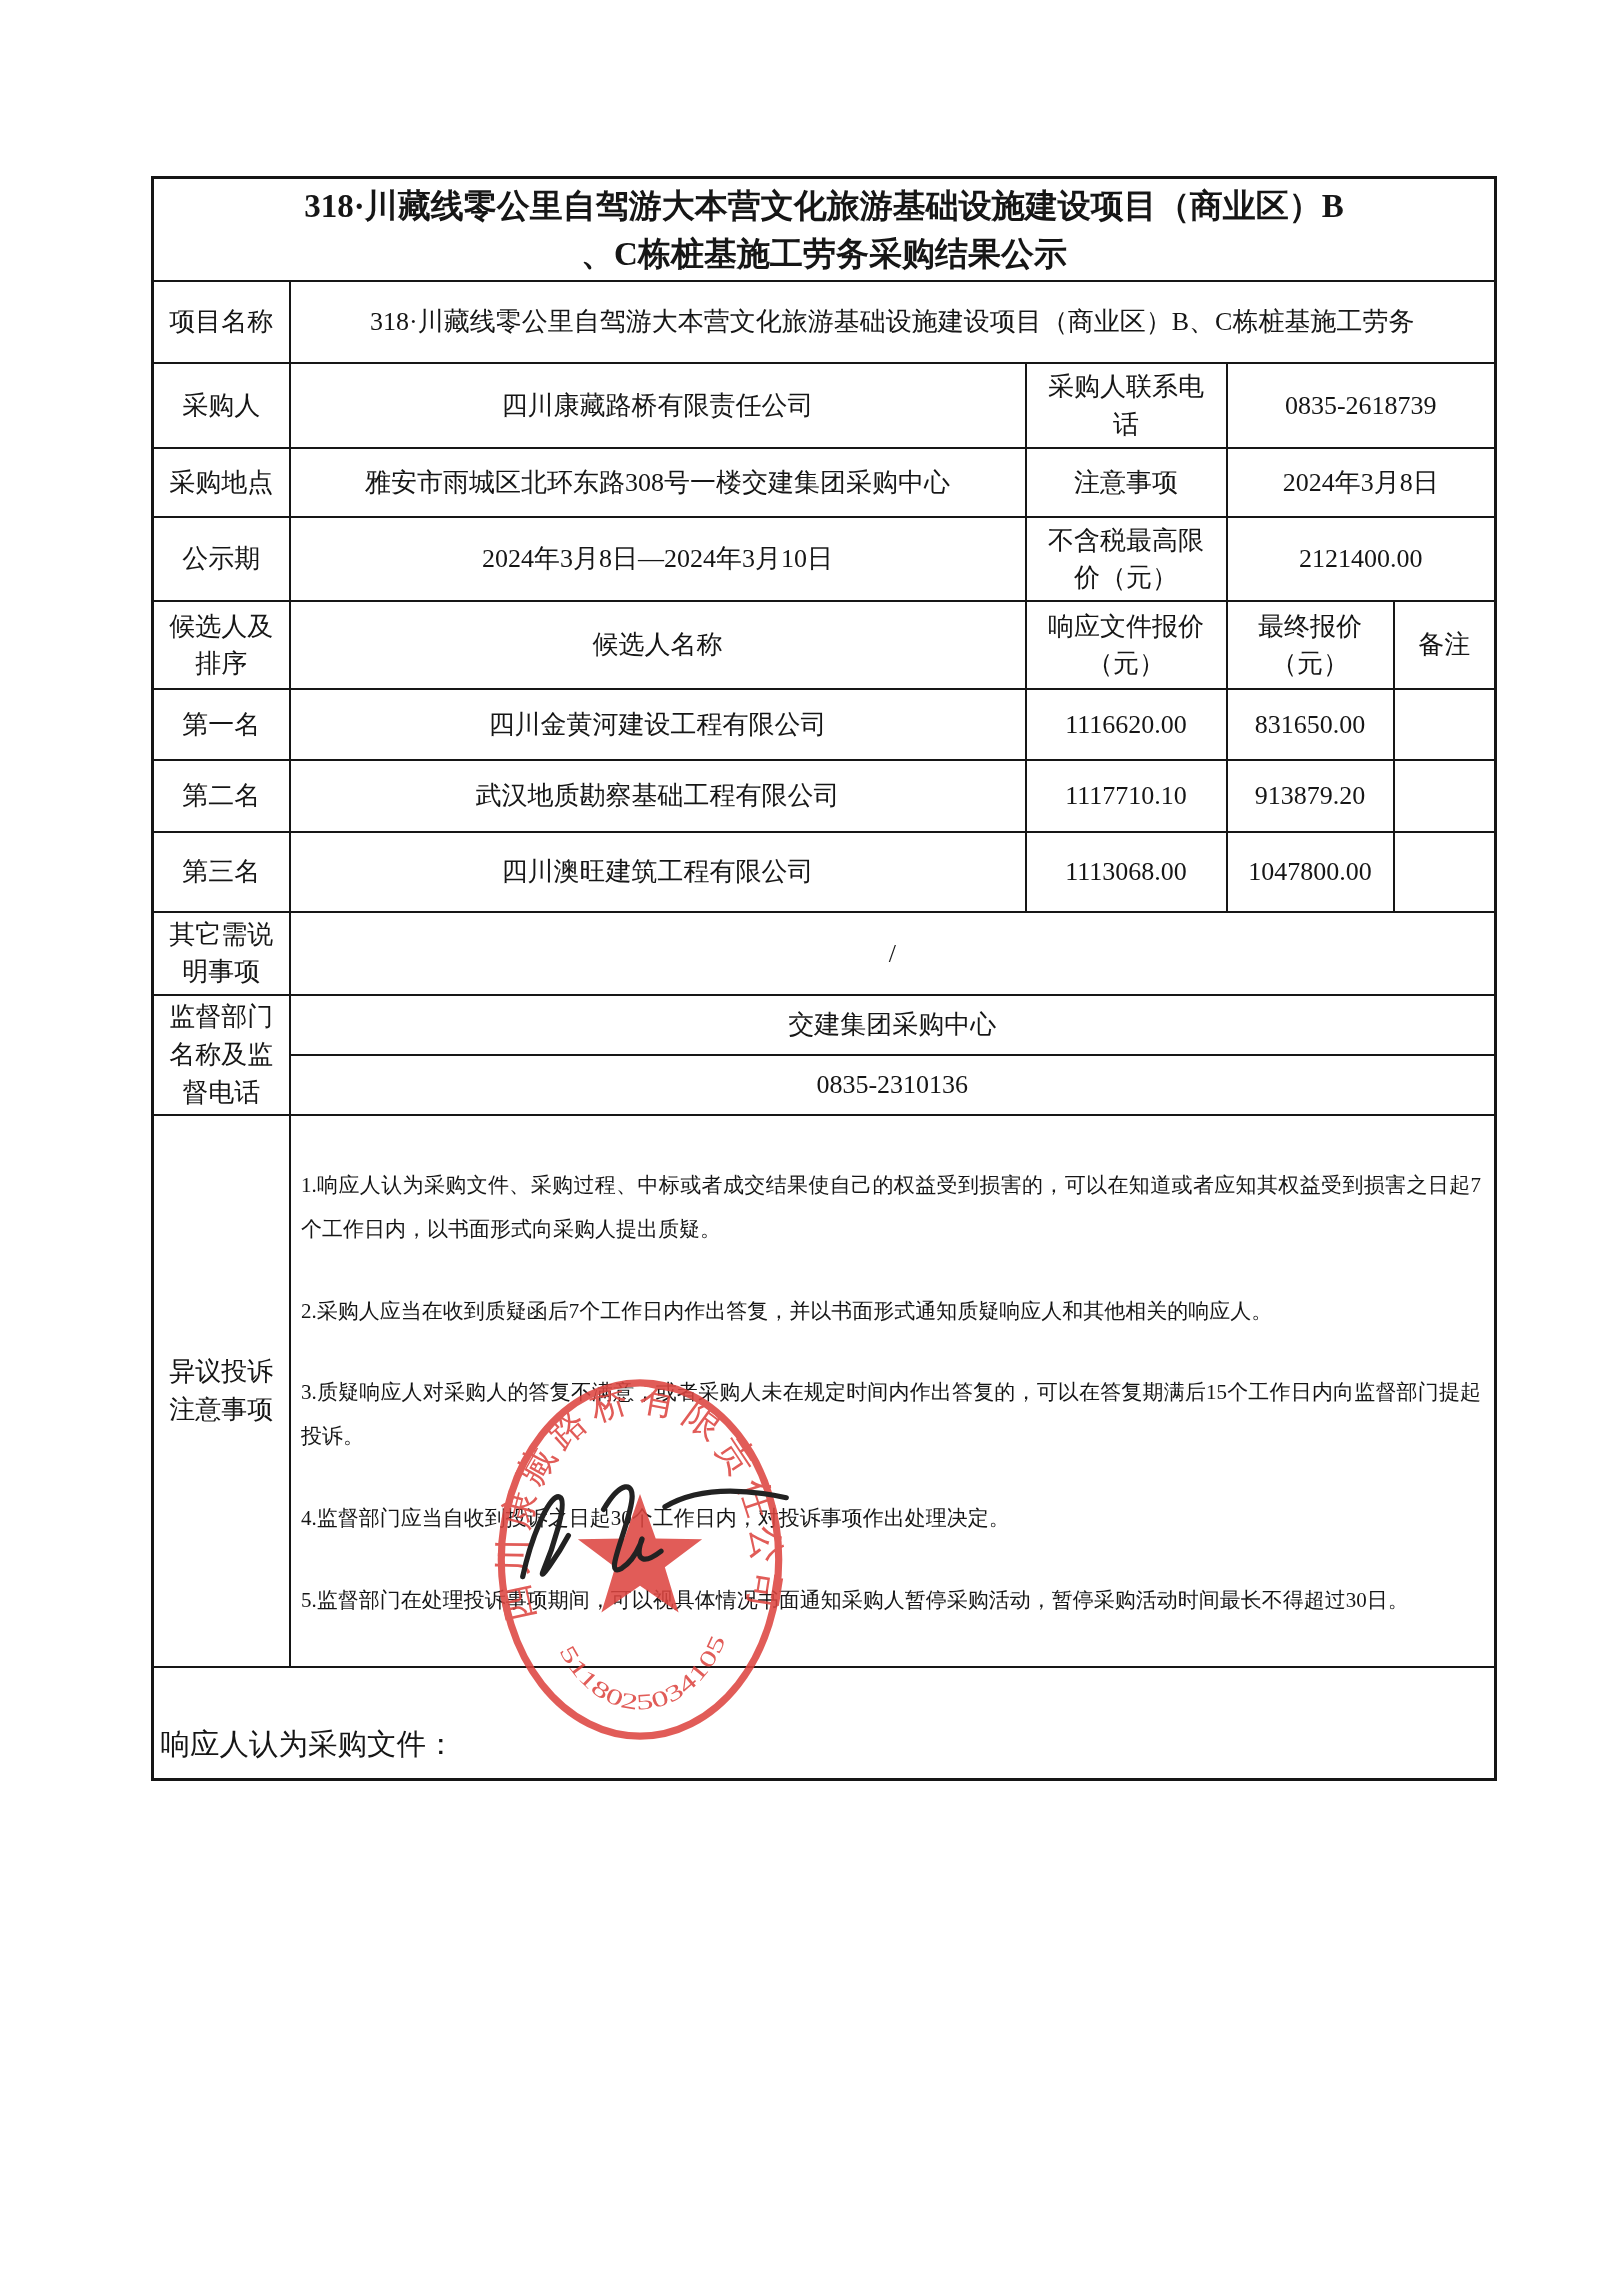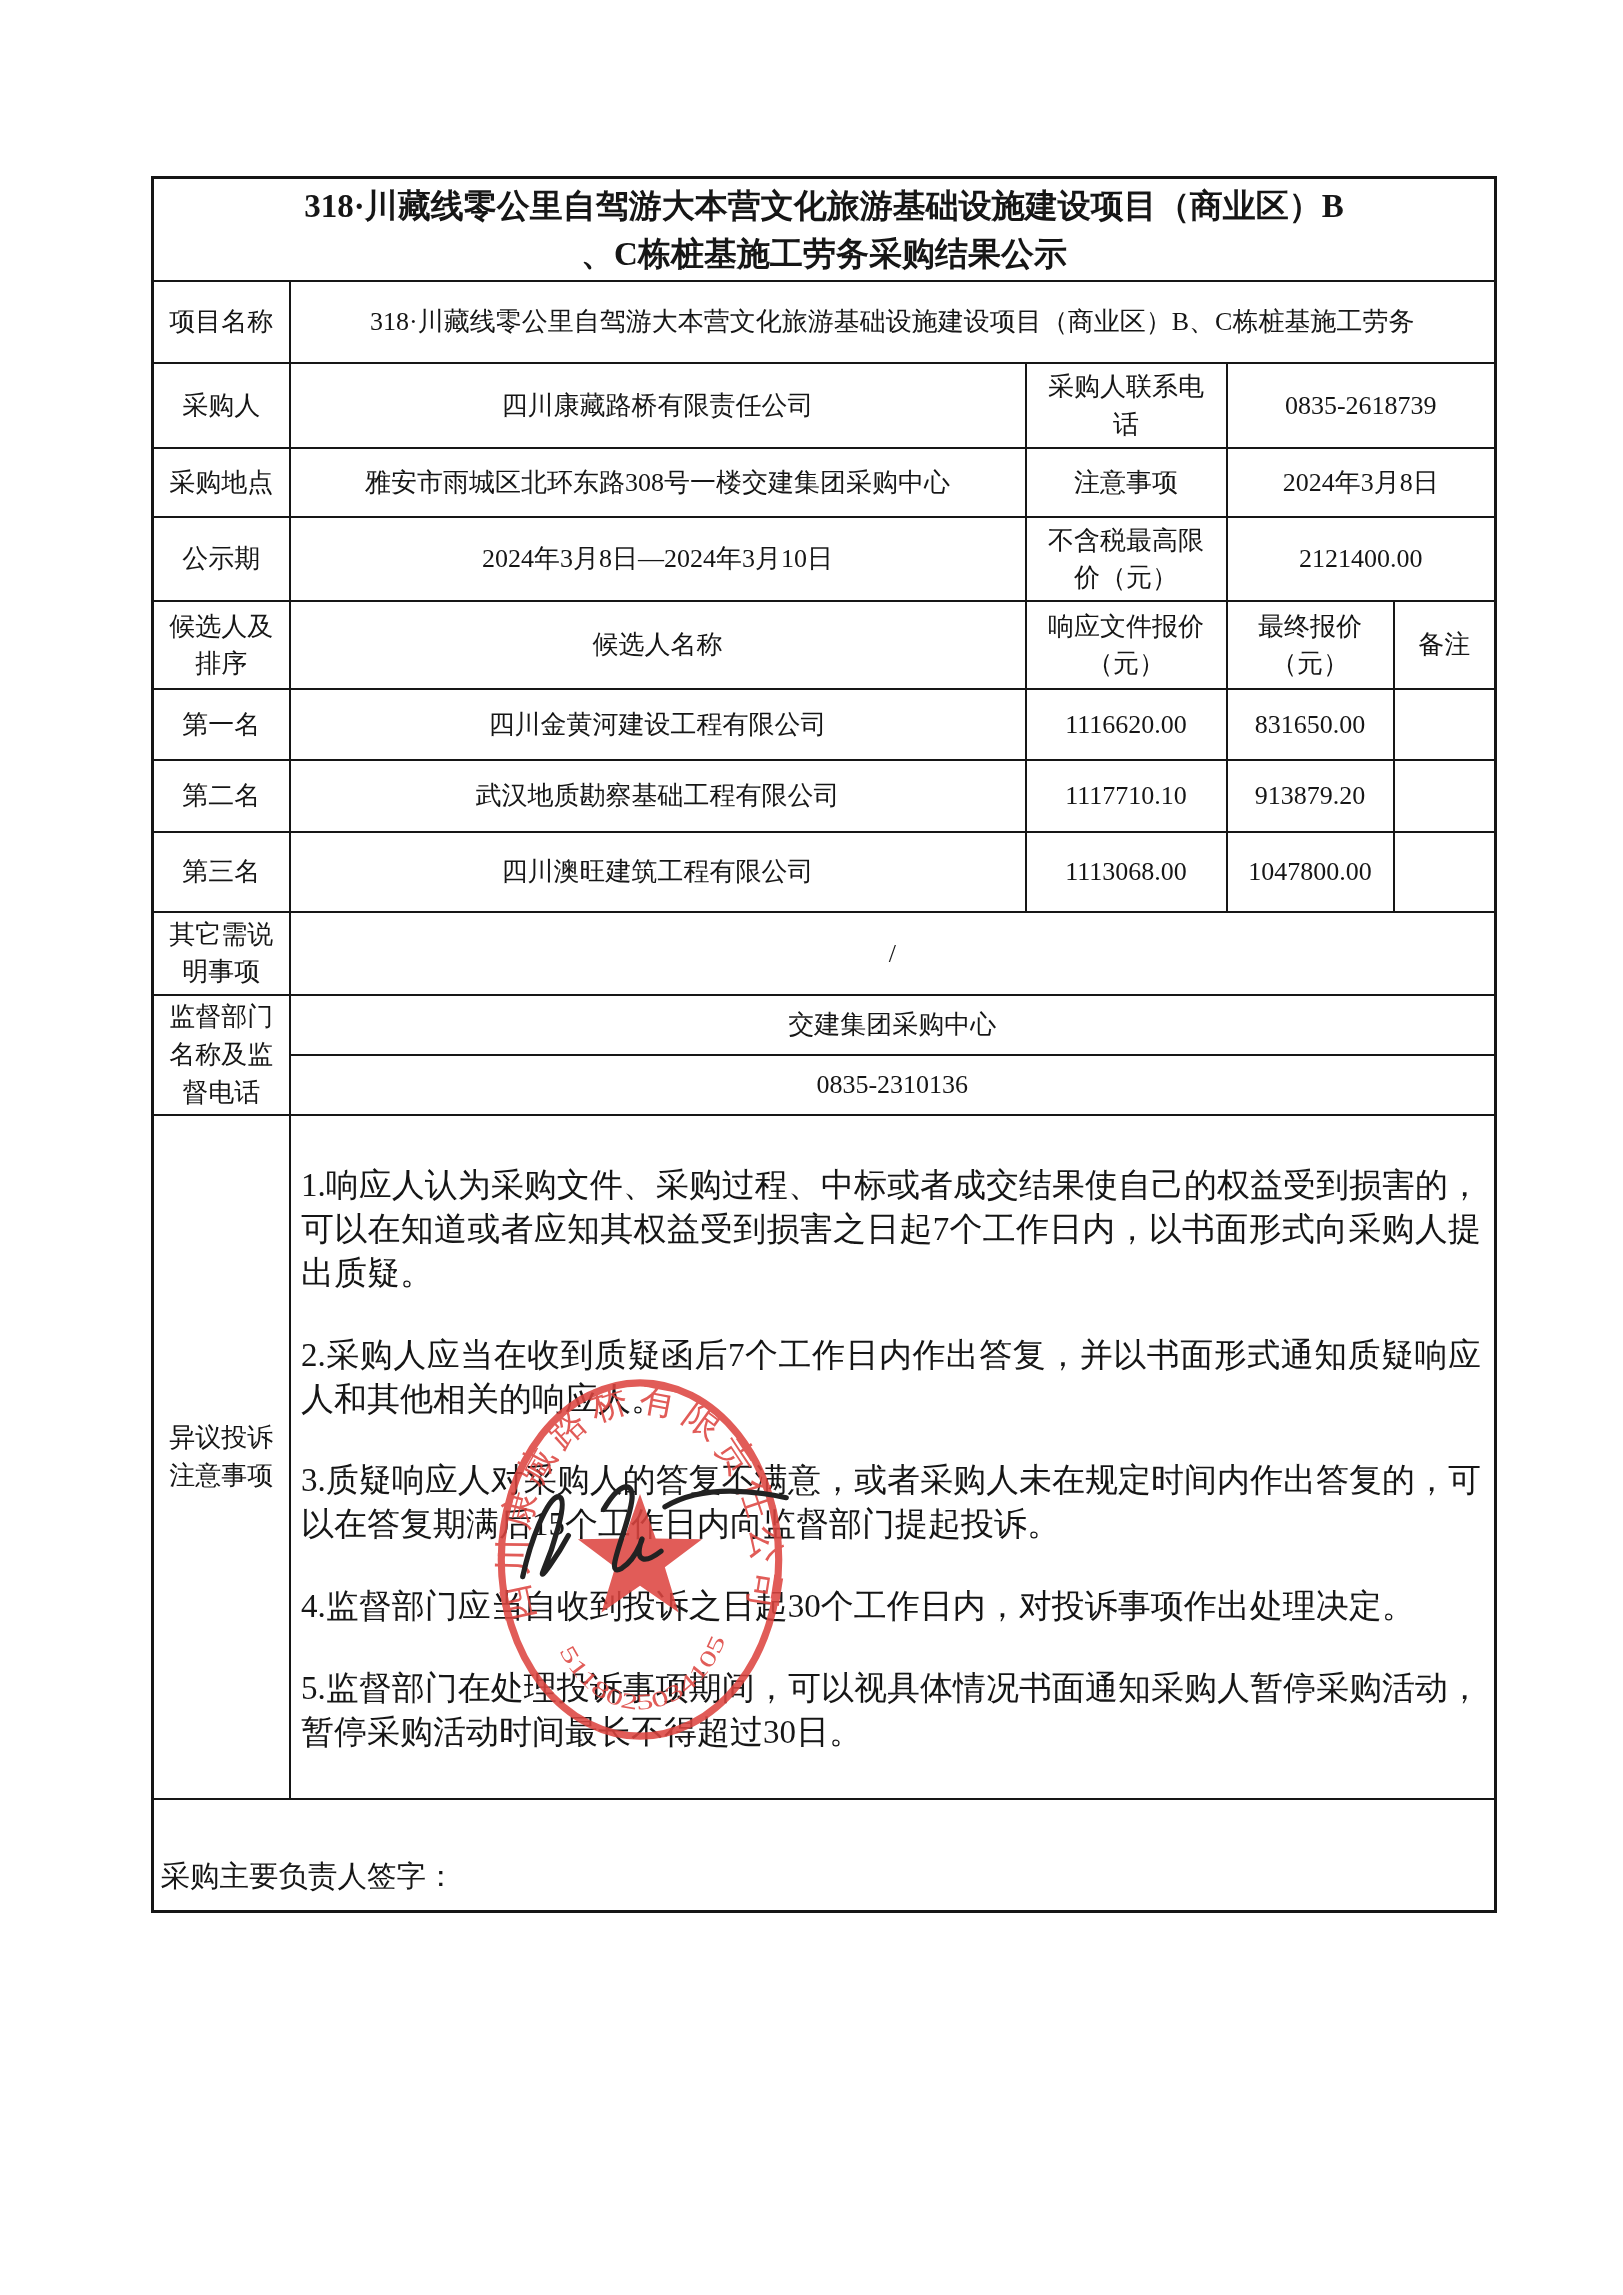--- a/index.html
+++ b/index.html
@@ -19,21 +19,21 @@
   }
   td {
     border:2px solid #161616;
     text-align:center; vertical-align:middle;
     font-size:26px; line-height:1.45;
     white-space:pre-line; overflow:hidden;
     padding:2.6px 6.5px;
   }
   td.title-cell { font-weight:bold; font-size:33px; line-height:48px; }
   td.obj-cell { text-align:left; padding:9.2px 13px 6.5px 10.5px; }
-  .obj-line { font-size:33px; line-height:44px; text-align:justify; white-space:normal; }
+  .obj-line { font-size:21px; line-height:44px; text-align:justify; white-space:normal; }
   td.sig-cell { text-align:left; font-size:29.5px; padding-left:6.5px; }
 
   .stamp { position:absolute; left:488px; top:1375px; width:304px; height:369px; opacity:0.87; z-index:3; }
   .stamp svg { display:block; }
   .handwriting { position:absolute; left:504px; top:1469px; width:301px; height:137px; z-index:4; }
 </style>
 </head>
 <body>
 
 <div class="page">
@@ -136,21 +136,21 @@
           <div class="obj-line">1.响应人认为采购文件、采购过程、中标或者成交结果使自己的权益受到损害的，可以在知道或者应知其权益受到损害之日起7个工作日内，以书面形式向采购人提出质疑。</div>
           <div class="obj-line">2.采购人应当在收到质疑函后7个工作日内作出答复，并以书面形式通知质疑响应人和其他相关的响应人。</div>
           <div class="obj-line">3.质疑响应人对采购人的答复不满意，或者采购人未在规定时间内作出答复的，可以在答复期满后15个工作日内向监督部门提起投诉。</div>
           <div class="obj-line">4.监督部门应当自收到投诉之日起30个工作日内，对投诉事项作出处理决定。</div>
           <div class="obj-line">5.监督部门在处理投诉事项期间，可以视具体情况书面通知采购人暂停采购活动，暂停采购活动时间最长不得超过30日。</div>
         </td>
       </tr>
 
       <tr style="height:113px">
         <td colspan="5" class="sig-cell">
-          <span>采购主要负责人签字：</span>
+          <span>响应人认为采购文件：</span>
         </td>
       </tr>
     </tbody>
   </table>
 
   <div class="stamp">
     <svg viewBox="0 0 464 564" width="304" height="369" xmlns="http://www.w3.org/2000/svg">
       <ellipse cx="232" cy="282" rx="212" ry="270" fill="none" stroke-width="11" stroke="#dd4540"></ellipse>
       <polygon points="232,182 256,250 327,251 270,294 291,363 232,322 173,363 194,294 137,251 208,250" fill="#dd4540"></polygon>
       <path id="sealTextArc" d="M 73 378 A 175 228 0 1 1 391 378" fill="none"></path>

